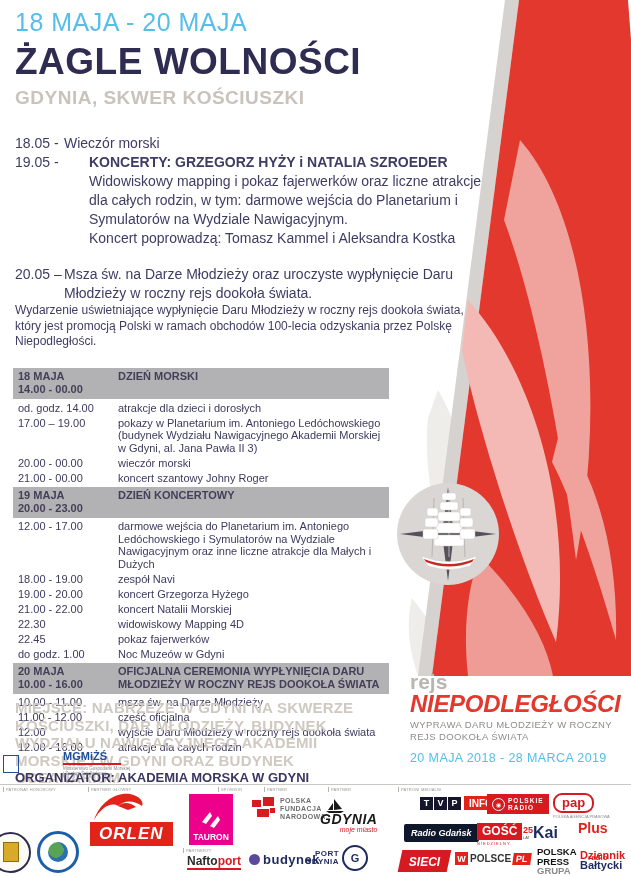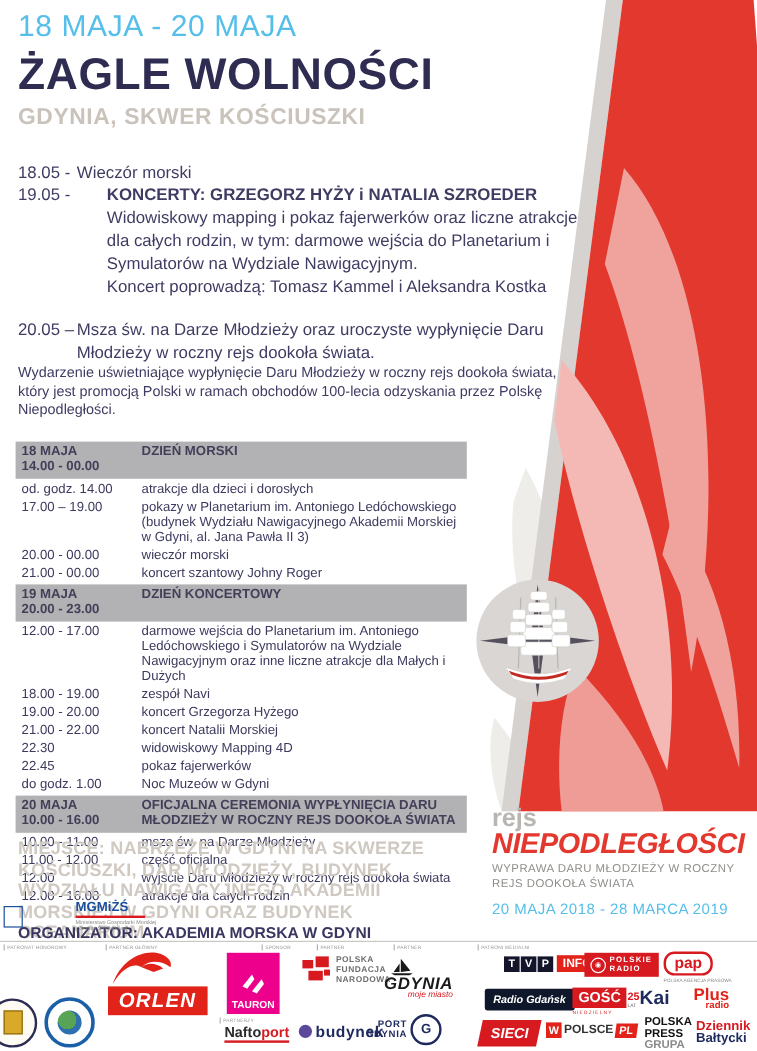--- a/index.html
+++ b/index.html
@@ -408,21 +408,21 @@
       <div class="gosc-box">GOŚĆ</div>
       <div class="gosc-sub">NIEDZIELNY</div>
     </div>
     <div class="logo row" style="left:523px;top:825px;">
       <div class="col" style="align-items:flex-start;">
         <span class="kai-25">25</span>
         <span class="kai-lat">LAT</span>
       </div>
       <span class="kai-txt">Kai</span>
     </div>
-    <div class="logo col" style="left:578px;top:822px;">
+    <div class="logo col" style="left:578px;top:822px;gap:20px;">
       <span class="plus-txt">Plus</span>
       <span class="plus-sub">radio</span>
     </div>
 
     <div class="logo" style="left:400px;top:850px;">
       <div class="sieci-box"><span>SIECI</span></div>
     </div>
     <div class="logo row" style="left:455px;top:852px;">
       <div class="wp-w">W</div>
       <div class="wp-mid">POLSCE</div>

